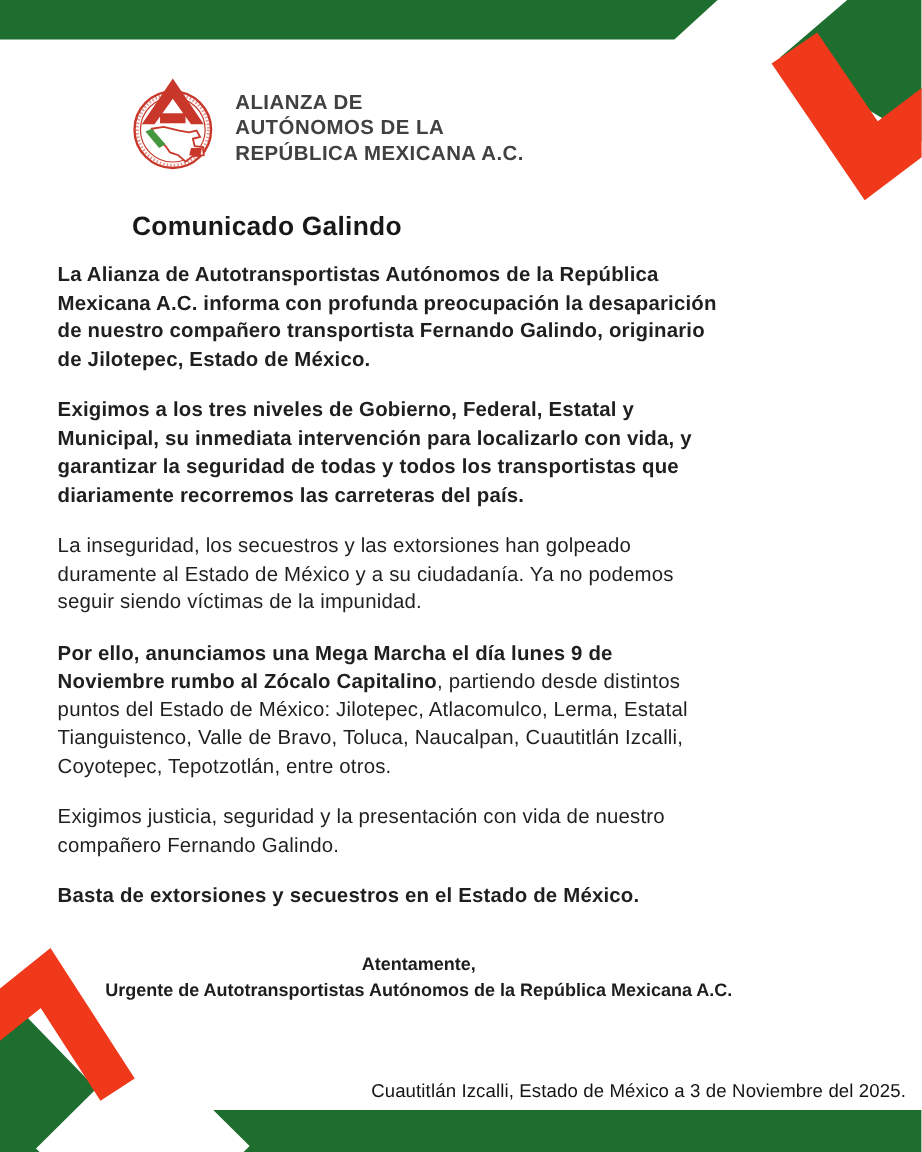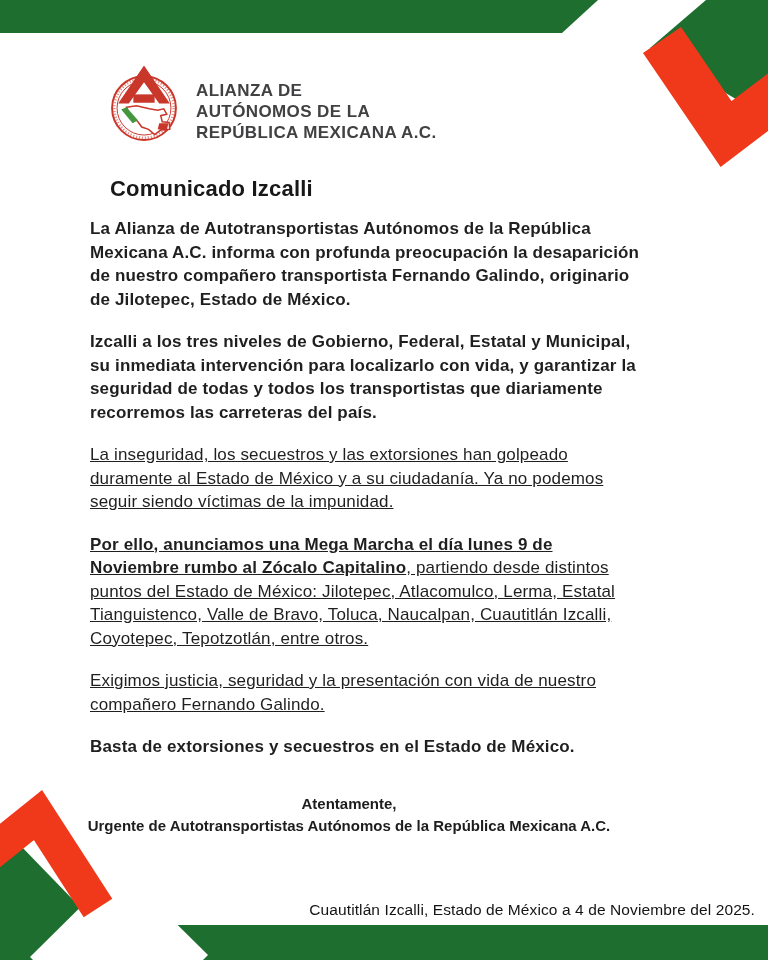--- a/index.html
+++ b/index.html
@@ -5,34 +5,34 @@
   html,body{margin:0;padding:0;}
   body{
     width:768px;height:960px;position:relative;overflow:hidden;
     background:#ffffff;
     font-family:"Liberation Sans", sans-serif;
     color:#1f1f1f;
   }
   .decor{position:absolute;inset:0;z-index:1;}
   .content{position:absolute;inset:0;z-index:2;}
 
-  .header{margin:64px 0 0 106px;display:flex;align-items:flex-end;gap:14px;}
+  .header{margin:64px 0 0 106px;display:flex;align-items:center;gap:14px;}
   .org-name{margin-top:6px;font-size:17px;font-weight:700;line-height:21px;
     color:#414042;letter-spacing:.4px;}
   .org-name div{white-space:nowrap;}
 
   .title{margin:32px 0 0 110px;font-size:22px;font-weight:700;
     color:#181818;letter-spacing:.2px;line-height:28px;}
 
-  .text-col{margin-left:90px;width:556px;font-size:17px;line-height:23.5px;
+  .text-col{margin-left:48px;width:556px;font-size:17px;line-height:23.5px;
     letter-spacing:.15px;color:#1f1f1f;}
   .para{margin:19px 0 0 0;}
   .para.first{margin-top:14px;}
   .b{font-weight:700;}
-  .r{font-weight:400;text-decoration:underline;}
+  .r{font-weight:400;}
 
   .signature{margin-top:34px;width:698px;text-align:center;font-weight:700;
     font-size:15px;line-height:22px;color:#1d1d1d;}
 
   .footer{position:absolute;top:901px;right:13px;font-size:15.5px;
     color:#141414;letter-spacing:.1px;}
 </style>
 </head>
 <body>
 
@@ -60,31 +60,31 @@
       <polygon points="20,60 27,57 42,74 35,78" fill="#44973f"></polygon>
       <polygon points="70,78 82,78 80,88 68,86" fill="#c9372a"></polygon>
     </svg>
     <div class="org-name">
       <div>ALIANZA DE</div>
       <div>AUTÓNOMOS DE LA</div>
       <div>REPÚBLICA MEXICANA A.C.</div>
     </div>
   </div>
 
-  <div class="title">Comunicado Izcalli</div>
+  <div class="title">Comunicado Galindo</div>
 
   <div class="text-col">
     <p class="para first b">La Alianza de Autotransportistas Autónomos de la República Mexicana A.C. informa con profunda preocupación la desaparición de nuestro compañero transportista Fernando Galindo, originario de Jilotepec, Estado de México.</p>
-    <p class="para b">Izcalli a los tres niveles de Gobierno, Federal, Estatal y Municipal, su inmediata intervención para localizarlo con vida, y garantizar la seguridad de todas y todos los transportistas que diariamente recorremos las carreteras del país.</p>
+    <p class="para b">Exigimos a los tres niveles de Gobierno, Federal, Estatal y Municipal, su inmediata intervención para localizarlo con vida, y garantizar la seguridad de todas y todos los transportistas que diariamente recorremos las carreteras del país.</p>
     <p class="para r">La inseguridad, los secuestros y las extorsiones han golpeado duramente al Estado de México y a su ciudadanía. Ya no podemos seguir siendo víctimas de la impunidad.</p>
     <p class="para r"><span class="b">Por ello, anunciamos una Mega Marcha el día lunes 9 de Noviembre rumbo al Zócalo Capitalino</span><span>, partiendo desde distintos puntos del Estado de México: Jilotepec, Atlacomulco, Lerma, Estatal Tianguistenco, Valle de Bravo, Toluca, Naucalpan, Cuautitlán Izcalli, Coyotepec, Tepotzotlán, entre otros.</span></p>
     <p class="para r">Exigimos justicia, seguridad y la presentación con vida de nuestro compañero Fernando Galindo.</p>
     <p class="para b">Basta de extorsiones y secuestros en el Estado de México.</p>
   </div>
 
   <div class="signature">
     <div>Atentamente,</div>
     <div>Urgente de Autotransportistas Autónomos de la República Mexicana A.C.</div>
   </div>
 
-  <div class="footer">Cuautitlán Izcalli, Estado de México a 4 de Noviembre del 2025.</div>
+  <div class="footer">Cuautitlán Izcalli, Estado de México a 3 de Noviembre del 2025.</div>
 
 </div>
 
 </body></html>

